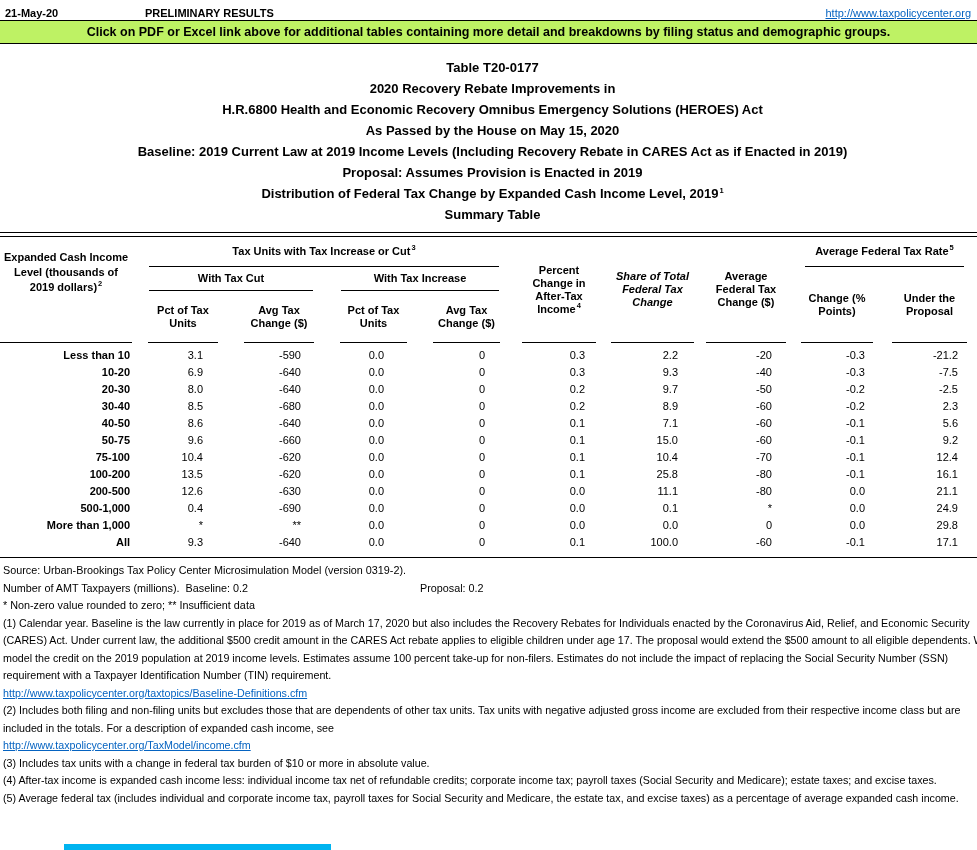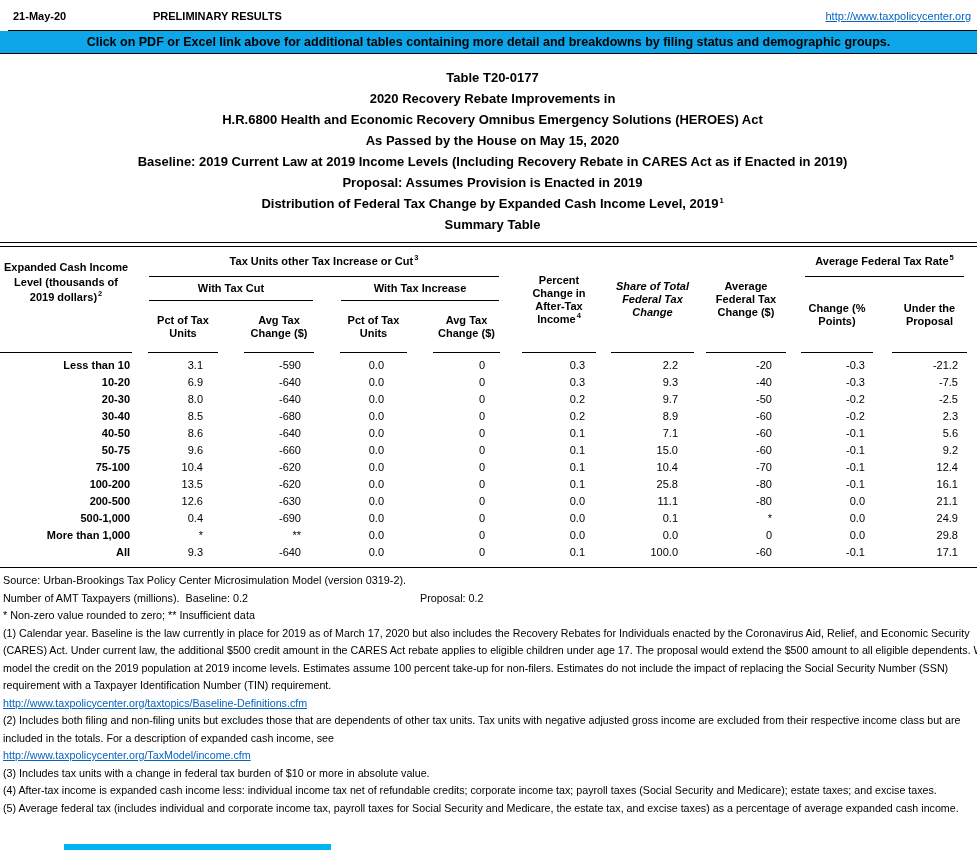--- a/index.html
+++ b/index.html
@@ -6,29 +6,29 @@
   html,body { margin:0; padding:0; }
   body {
     width:977px; height:850px; position:relative; overflow:hidden;
     background:#ffffff; color:#000;
     font-family:"Liberation Sans", sans-serif;
   }
   sup { font-size:7.5px; vertical-align:super; line-height:0; margin-left:1px; }
 
   
   .topbar {
-    display:flex; align-items:center;
+    display:flex; align-items:flex-end;
     padding:2px 6px 1px 5px; border-bottom:1.6px solid #000;
-    font-size:11px; font-weight:bold; height:31px;margin-left:8px;
+    font-size:11px; font-weight:bold; height:21px;
   }
   .topbar .date { width:140px; }
   .topbar .prelim { flex:1; }
   a.link { color:#0563c1; text-decoration:underline; font-weight:normal; cursor:pointer; }
   .banner {
-    background:#0ea5e9; border-bottom:1px solid #000;
+    background:#bef264; border-bottom:1px solid #000;
     text-align:center; font-weight:bold; font-size:12.5px;
     padding:4px 0 5px 0; height:23px;
   }
 
   
   .titles { margin-top:13px;padding-left:8px; }
   .titles div { text-align:center; font-weight:bold; font-size:13px; line-height:21px; white-space:nowrap; }
 
   
   .tablewrap { margin-top:7px; }
@@ -97,21 +97,21 @@
 <div class="tablewrap">
   <div class="dblline"></div>
 
   <div class="grid10 hgrid">
     <div class="hcell h-inc u">
       <span class="ht"><span>Expanded Cash Income
 Level (thousands of
 2019 dollars)</span><sup>2</sup></span>
     </div>
     <div class="hcell h-g1 u">
-      <span class="ht"><span>Tax Units other Tax Increase or Cut</span><sup>3</sup></span>
+      <span class="ht"><span>Tax Units with Tax Increase or Cut</span><sup>3</sup></span>
     </div>
     <div class="hcell h-pc u">
       <span class="ht"><span>Percent
 Change in
 After-Tax
 Income</span><sup>4</sup></span>
     </div>
     <div class="hcell h-st u">
       <span class="ht">Share of Total
 Federal Tax

